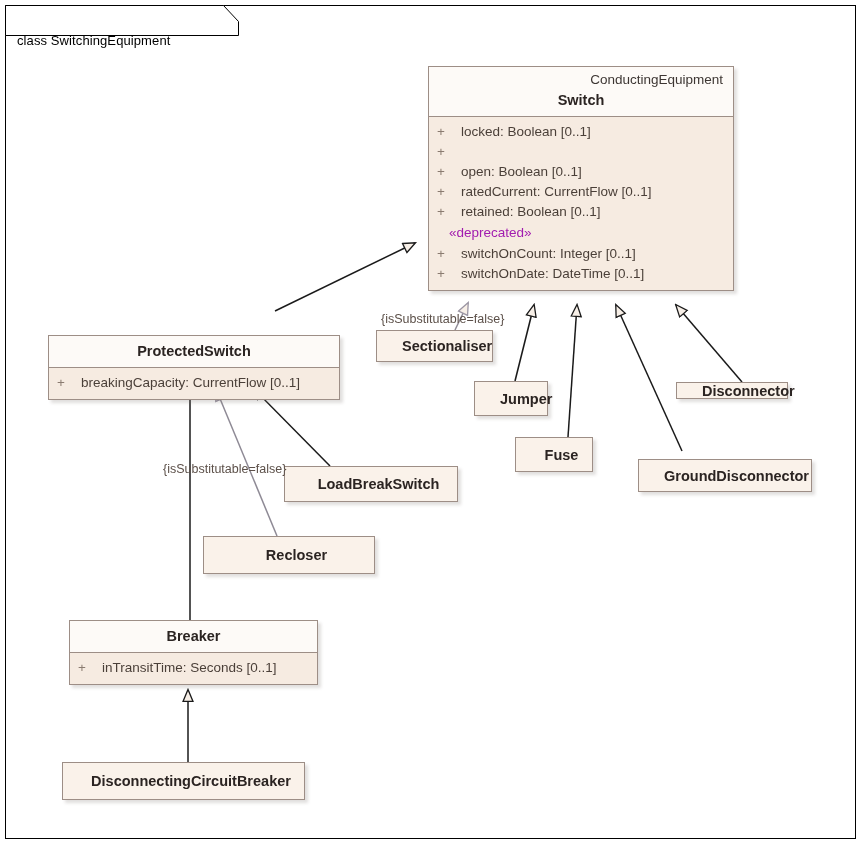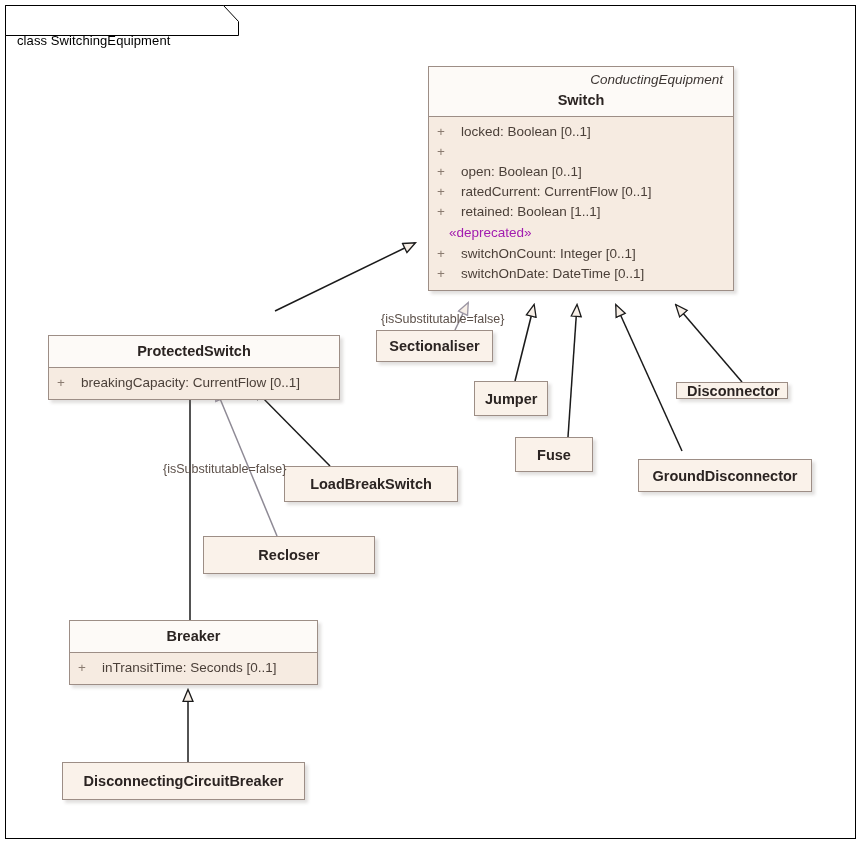--- a/index.html
+++ b/index.html
@@ -58,21 +58,20 @@
     background:#fdfaf7;
     padding:4px 8px 5px 8px;
     text-align:center;
   }
   .cls.has-attrs .hdr{
     border-bottom:1px solid #9d8e86;
   }
   .stereo{
     display:block;
     text-align:right;
-    font-style:italic;
     font-size:13.5px;
     color:#3d3633;
     line-height:18px;
     padding-right:2px;
   }
   .cname{
     display:block;
     font-weight:bold;
     font-size:14.5px;
     color:#2b2422;
@@ -102,20 +101,21 @@
     color:#a21caf;
     padding-left:20px;
     line-height:22px;
   }
   
   .cls.simple{
     background:#faf2ea;
     display:flex;
     align-items:center;
     justify-content:center;
+    padding-left:15px;
   }
   .cls.simple .hdr{
     background:transparent;
     padding:0 10px;
     width:100%;
   }
   
   .constraint{
     position:absolute;
     font-size:12.5px;
@@ -188,21 +188,21 @@
       <div class="attr">
         <span class="vis">+</span>
         <span class="sig">open: Boolean [0..1]</span>
       </div>
       <div class="attr">
         <span class="vis">+</span>
         <span class="sig">ratedCurrent: CurrentFlow [0..1]</span>
       </div>
       <div class="attr">
         <span class="vis">+</span>
-        <span class="sig">retained: Boolean [1..1]</span>
+        <span class="sig">retained: Boolean [0..1]</span>
       </div>
       <div class="attr stereo-row">
         <span>«deprecated»</span>
       </div>
       <div class="attr">
         <span class="vis">+</span>
         <span class="sig">switchOnCount: Integer [0..1]</span>
       </div>
       <div class="attr">
         <span class="vis">+</span>

